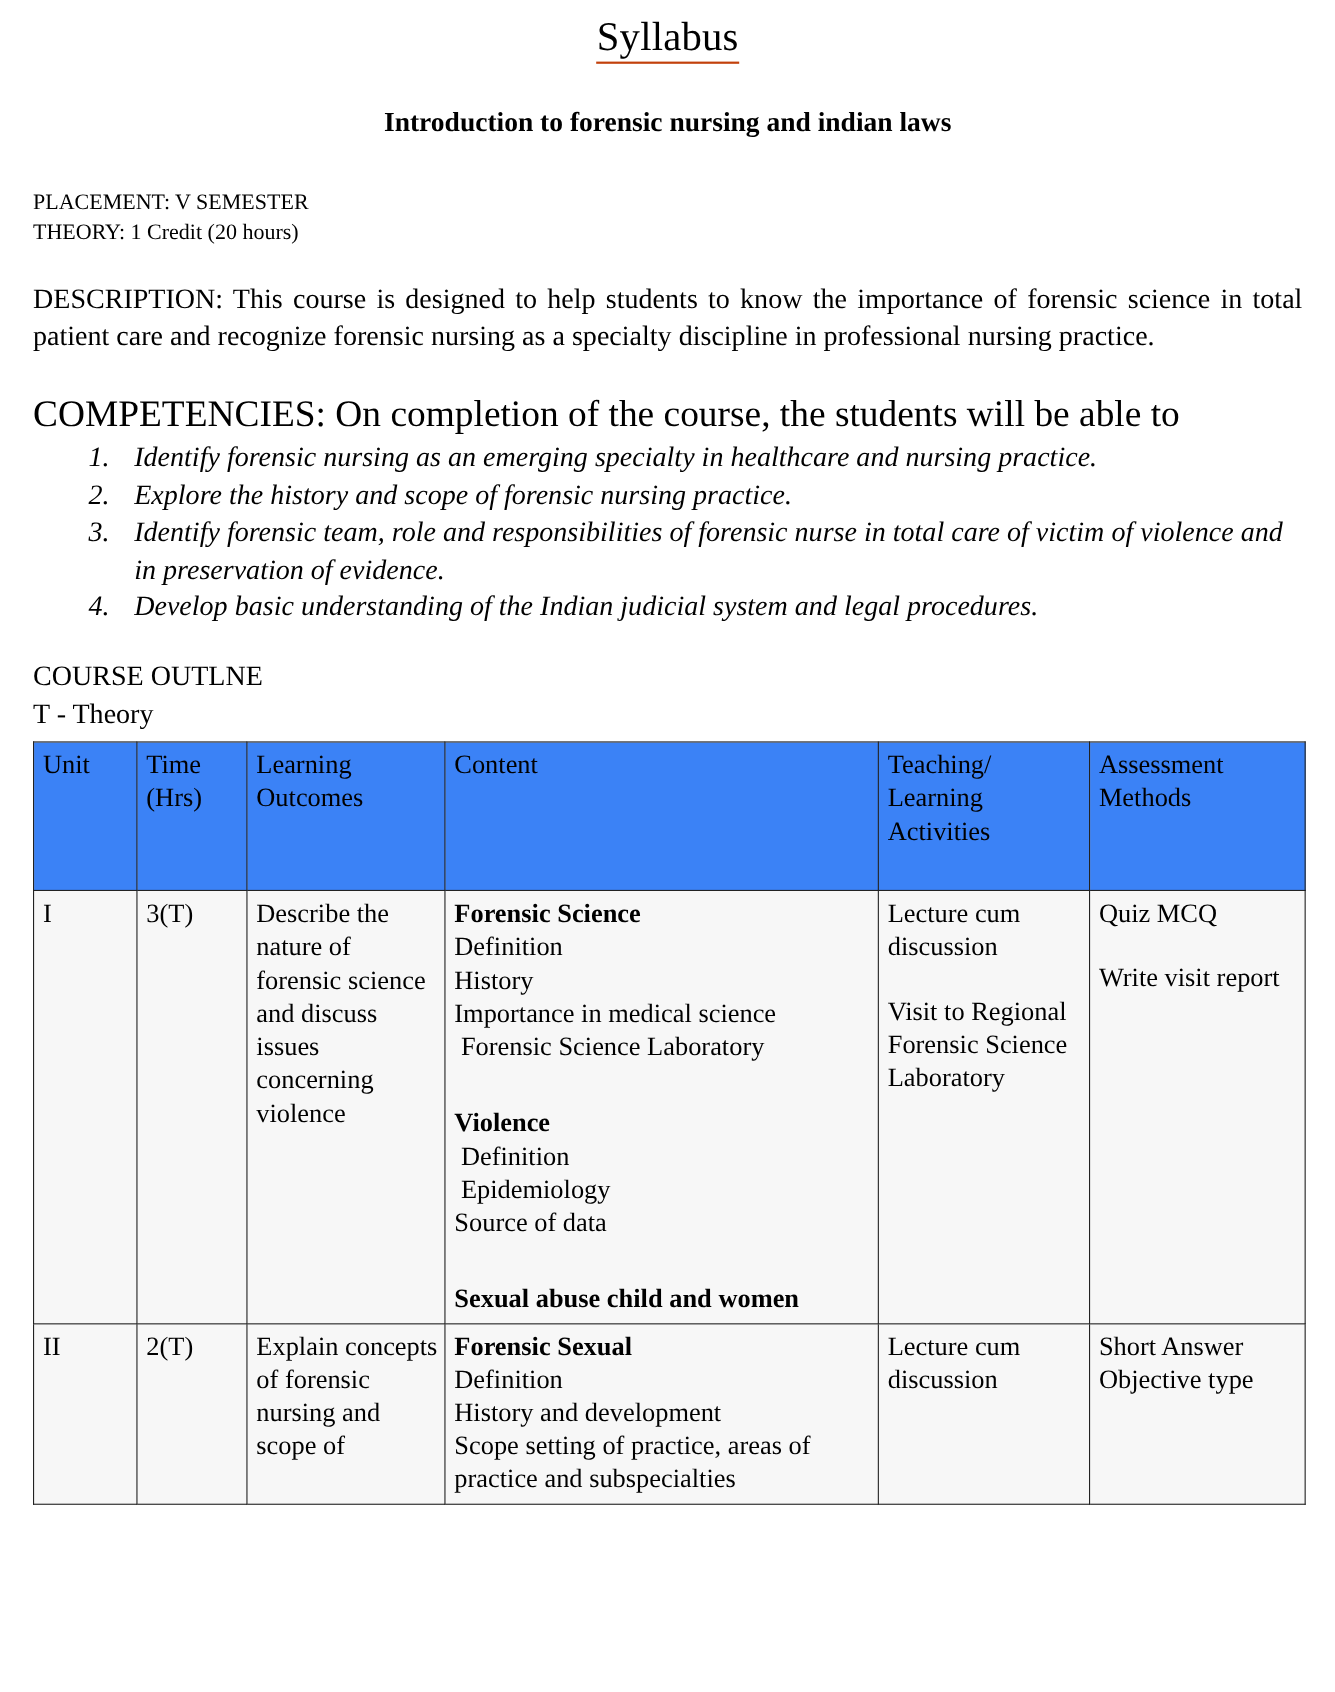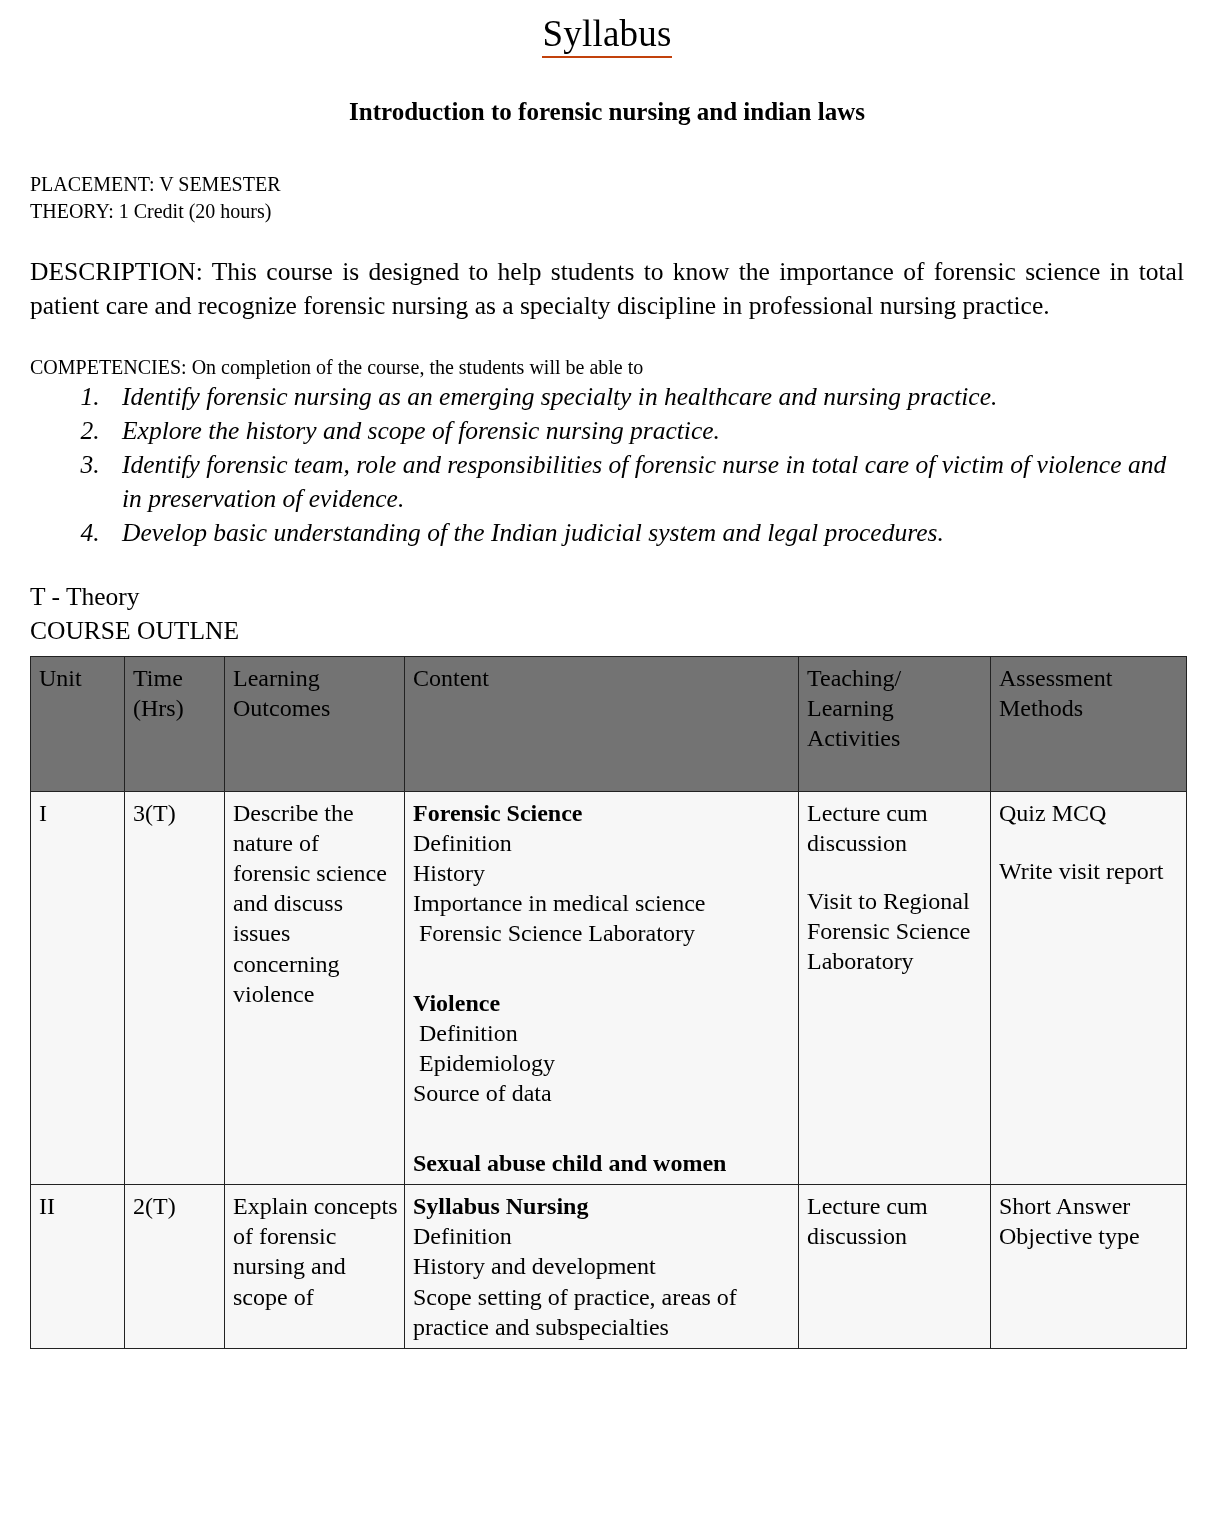--- a/index.html
+++ b/index.html
@@ -47,21 +47,21 @@
     line-height: 1.34;
   }
   .description {
     margin-top: 30px;
     font-size: 25.5px;
     line-height: 1.33;
     text-align: justify;
   }
   .competencies-intro {
     margin-top: 31px;
-    font-size: 20px;
+    font-size: 34px;
     line-height: 1.33;
   }
   ol.competencies {
     margin: 0;
     padding-left: 76px;
     font-size: 25.5px;
     line-height: 1.33;
     font-style: italic;
   }
   ol.competencies li {
@@ -83,21 +83,21 @@
   table.outline th, table.outline td {
     border: 1.6px solid #222222;
     vertical-align: top;
     padding: 6px 6px 6px 8px;
     font-size: 24px;
     line-height: 1.26;
     font-weight: normal;
     text-align: left;
   }
   table.outline thead th {
-    background: #737373;
+    background: #3b82f6;
     height: 122px;
   }
   .c-unit    { width: 94px; }
   .c-time    { width: 100px; }
   .c-lo      { width: 180px; }
   .c-content { width: 394px; }
   .c-tla     { width: 192px; }
   .c-am      { width: 196px; }
 
   .content-group { margin: 0; }
@@ -127,22 +127,22 @@
   <div class="competencies-intro">COMPETENCIES: On completion of the course, the students will be able to</div>
 
   <ol class="competencies">
     <li>Identify forensic nursing as an emerging specialty in healthcare and nursing practice.</li>
     <li>Explore the history and scope of forensic nursing practice.</li>
     <li>Identify forensic team, role and responsibilities of forensic nurse in total care of victim of violence and in preservation of evidence.</li>
     <li>Develop basic understanding of the Indian judicial system and legal procedures.</li>
   </ol>
 
   <div class="outline-head">
+    <div>COURSE OUTLNE</div>
     <div>T - Theory</div>
-    <div>COURSE OUTLNE</div>
   </div>
 
   <table class="outline">
     <colgroup>
       <col class="c-unit">
         <col class="c-time">
         <col class="c-lo">
         <col class="c-content">
         <col class="c-tla">
         <col class="c-am">
@@ -190,21 +190,21 @@
           <div class="am-gap"></div>
           <div>Write visit report</div>
         </td>
       </tr>
       <tr>
         <td>II</td>
         <td>2(T)</td>
         <td>Explain concepts of forensic nursing and scope of</td>
         <td>
           <div class="content-group">
-            <div class="content-head">Syllabus Nursing</div>
+            <div class="content-head">Forensic Sexual</div>
             <div class="content-line">Definition</div>
             <div class="content-line">History and development</div>
             <div>Scope setting of practice, areas of practice and subspecialties</div>
           </div>
         </td>
         <td>
           <div class="tla-line">Lecture cum discussion</div>
         </td>
         <td>
           <div>Short Answer  Objective type</div>

